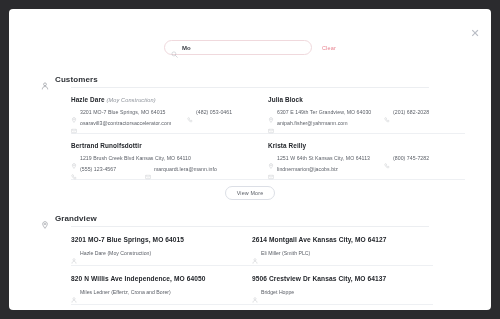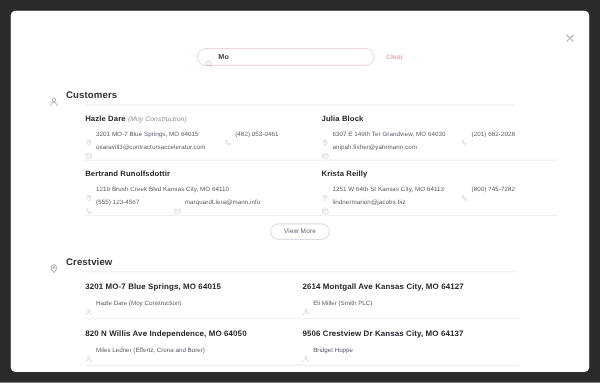--- a/index.html
+++ b/index.html
@@ -391,21 +391,21 @@
     </div>
 
     <div class="section" style="top:200px;">
       <div class="section-head">
         <span class="section-icon">
           <svg viewBox="0 0 16 16" width="8" height="8">
               <path d="M8 1.3c2.6 0 4.6 2 4.6 4.5 0 3.3-4.6 8.9-4.6 8.9S3.4 9.1 3.4 5.8C3.4 3.3 5.4 1.3 8 1.3z" fill="none" stroke="#6b7078" stroke-width="1.3"></path>
               <circle cx="8" cy="5.8" r="1.6" fill="none" stroke="#6b7078" stroke-width="1.2"></circle>
             </svg>
         </span>
-        <span class="section-title">Crestview</span>
+        <span class="section-title">Grandview</span>
       </div>
     </div>
     <div class="divider" style="top:217px;"></div>
 
     <div class="prop-grid" style="top:218px;">
 
       <div class="prop-cell">
         <div class="prop-addr">3201 MO-7 Blue Springs, MO 64015</div>
         <div class="prop-owner-row">
           <span class="mini-icon">

